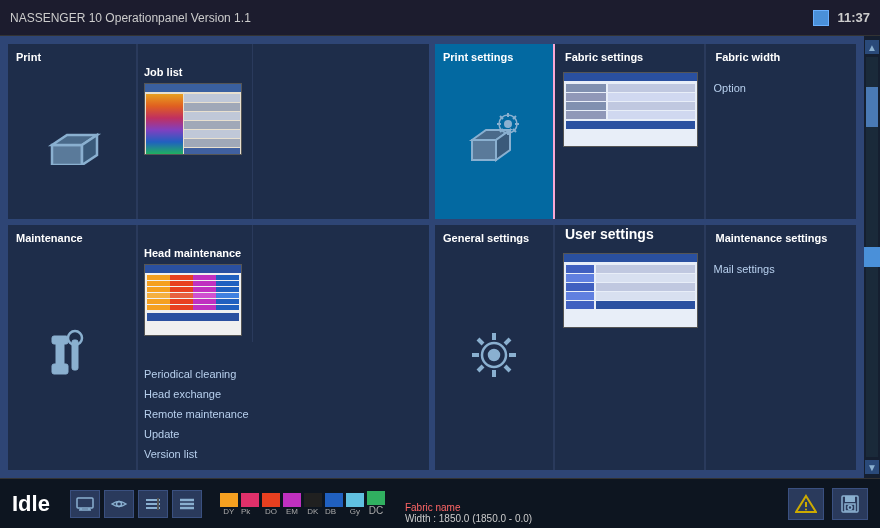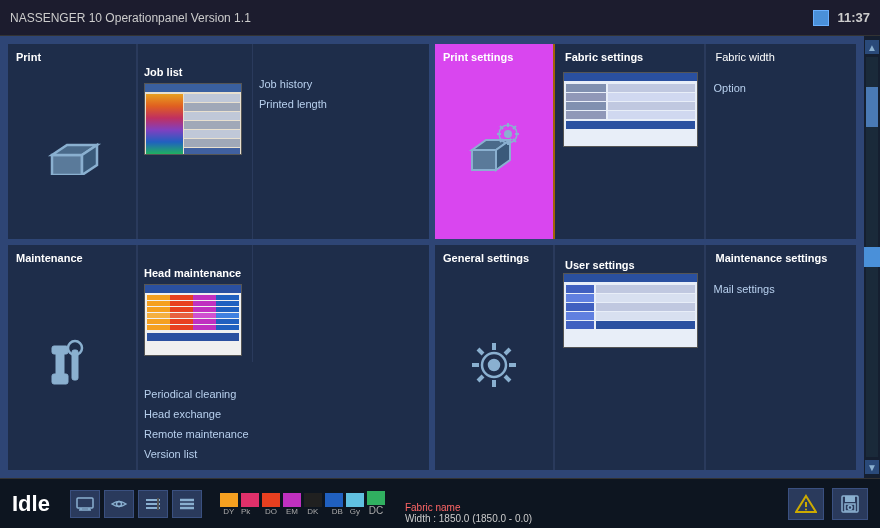--- a/index.html
+++ b/index.html
@@ -189,30 +189,26 @@
                 <div style="height:8px; background:#c0c8d8;"></div>
                 <div style="height:8px; background:#a0a8b8;"></div>
                 <div style="height:8px; background:#c0c8d8;"></div>
                 <div style="height:8px; background:#a0a8b8;"></div>
                 <div style="height:8px; background:#4060a0;"></div>
               </div>
             </div>
           </div>
         </div>
 
-        <div style="flex:1; padding:6px; padding-top:30px;">
-          <div class="col-item">Job history</div>
-          <div class="col-item">Printed length</div>
-        </div>
       </div>
     </div>
 
     <div style="display:grid; grid-template-columns:120px 1fr 1fr; background:#1e2d4a; gap:2px;">
 
-      <div style="background:#d946ef; display:flex; flex-direction:column; align-items:center; justify-content:center; border-right:2px solid #a16207; padding-top:16px; position:relative;">
+      <div style="background:#0369a1; display:flex; flex-direction:column; align-items:center; justify-content:center; border-right:2px solid #f9a8d4; padding-top:16px; position:relative;">
         <span style="position:absolute; top:7px; left:8px; color:#fff; font-size:11px; font-weight:bold;">Print settings</span>
 
         <svg width="60" height="55" viewBox="0 0 60 55">
           <g fill="none" stroke="#8ab0d0" stroke-width="2">
             <polygon points="8,28 8,48 32,48 32,28" fill="#5a7a9a"></polygon>
             <polygon points="8,28 22,18 46,18 32,28" fill="#4a6a8a"></polygon>
             <polygon points="32,28 46,18 46,38 32,48" fill="#3a5a7a"></polygon>
           </g>
 
           <circle cx="44" cy="12" r="9" fill="none" stroke="#8ab0d0" stroke-width="1.5"></circle>
@@ -249,21 +245,21 @@
             <div style="display:flex; gap:2px;">
               <div style="width:40px; height:8px; background:#9098b8;"></div>
               <div style="flex:1; height:8px; background:#d0d8f0;"></div>
             </div>
             <div style="height:8px; background:#2a50a0; margin-top:1px;"></div>
           </div>
         </div>
       </div>
 
       <div style="background:#1e2d4a; padding:6px; padding-top:22px; position:relative;">
-        <span style="position:absolute; top:7px; left:8px; color:#fff; font-size:11px; font-weight:normal;">Fabric width</span>
+        <span style="position:absolute; top:7px; left:8px; color:#fff; font-size:11px; font-weight:bold;">Fabric width</span>
         <div class="col-item" style="margin-top:12px;">Option</div>
       </div>
     </div>
 
     <div style="display:flex; flex-direction:row; background:#1e2d4a; position:relative;">
       <span class="quad-section-label">Maintenance</span>
 
       <div style="width:130px; min-width:130px; display:flex; align-items:center; justify-content:center; border-right:2px solid #2a3a5c; padding-top:16px;">
         <svg width="45" height="55" viewBox="0 0 45 55">
 
@@ -326,20 +322,21 @@
               </div>
               <div style="height:8px; background:#2a50a0; margin-top:2px;"></div>
             </div>
           </div>
         </div>
 
         <div style="flex:1; padding:6px; padding-top:22px;">
           <div class="col-item">Periodical cleaning</div>
           <div class="col-item">Head exchange</div>
           <div class="col-item">Remote maintenance</div>
+          <div class="col-item">Update</div>
           <div class="col-item">Version list</div>
         </div>
       </div>
     </div>
 
     <div style="display:grid; grid-template-columns:120px 1fr 1fr; background:#1e2d4a; gap:2px;">
 
       <div style="background:#1e2d4a; display:flex; flex-direction:column; align-items:center; justify-content:center; border-right:2px solid #2a3a5c; padding-top:16px; position:relative;">
         <span style="position:absolute; top:7px; left:8px; color:#fff; font-size:11px; font-weight:bold;">General settings</span>
 
@@ -354,21 +351,21 @@
             <line x1="42" y1="27" x2="49" y2="27" stroke-width="4"></line>
             <line x1="11" y1="11" x2="16" y2="16" stroke-width="4"></line>
             <line x1="38" y1="38" x2="43" y2="43" stroke-width="4"></line>
             <line x1="43" y1="11" x2="38" y2="16" stroke-width="4"></line>
             <line x1="16" y1="38" x2="11" y2="43" stroke-width="4"></line>
           </g>
         </svg>
       </div>
 
       <div style="background:#1e2d4a; display:flex; flex-direction:column; border-right:2px solid #2a3a5c; padding:6px; padding-top:22px; position:relative;">
-        <span style="position:absolute; top:14px; left:8px; color:#fff; font-size:11px; font-weight:bold;">User settings</span>
+        <span style="position:absolute; top:1px; left:8px; color:#fff; font-size:14px; font-weight:bold;">User settings</span>
 
         <div style="width:100%; height:75px; background:#e8eef8; overflow:hidden; border:1px solid #555; margin-top:6px;">
           <div style="height:8px; background:#2a50a0; margin-bottom:1px;"></div>
           <div style="padding:2px; display:flex; gap:2px;">
             <div style="width:28px; display:flex; flex-direction:column; gap:1px;">
               <div style="height:8px; background:#4060c0;"></div>
               <div style="height:8px; background:#6080e0;"></div>
               <div style="height:8px; background:#4060c0;"></div>
               <div style="height:8px; background:#6080e0;"></div>
               <div style="height:8px; background:#4060c0;"></div>
@@ -454,21 +451,21 @@
     <div style="display:flex; flex-direction:column; align-items:center;">
       <div style="width:18px; height:14px; background:#c030c0;"></div>
       <span style="font-size:8px; color:#aaa; width:18px; text-align:center;">EM</span>
     </div>
     <div style="display:flex; flex-direction:column; align-items:center;">
       <div style="width:18px; height:14px; background:#202020;"></div>
       <span style="font-size:8px; color:#aaa; width:18px; text-align:center;">DK</span>
     </div>
     <div style="display:flex; flex-direction:column; align-items:center;">
       <div style="width:18px; height:14px; background:#2060c0;"></div>
-      <span style="font-size:8px; color:#aaa; width:18px; text-align:right;">DB</span>
+      <span style="font-size:8px; color:#aaa; width:18px; text-align:left;">DB</span>
     </div>
     <div style="display:flex; flex-direction:column; ">
       <div style="width:18px; height:14px; background:#60c0e0;"></div>
       <span style="font-size:8px; color:#aaa; width:18px; text-align:center;">Gy</span>
     </div>
     <div style="display:flex; flex-direction:column; align-items:center;">
       <div style="width:18px; height:14px; background:#30b060;"></div>
       <span style="font-size:10px; color:#aaa; width:18px; text-align:center;">DC</span>
     </div>
   </div>

